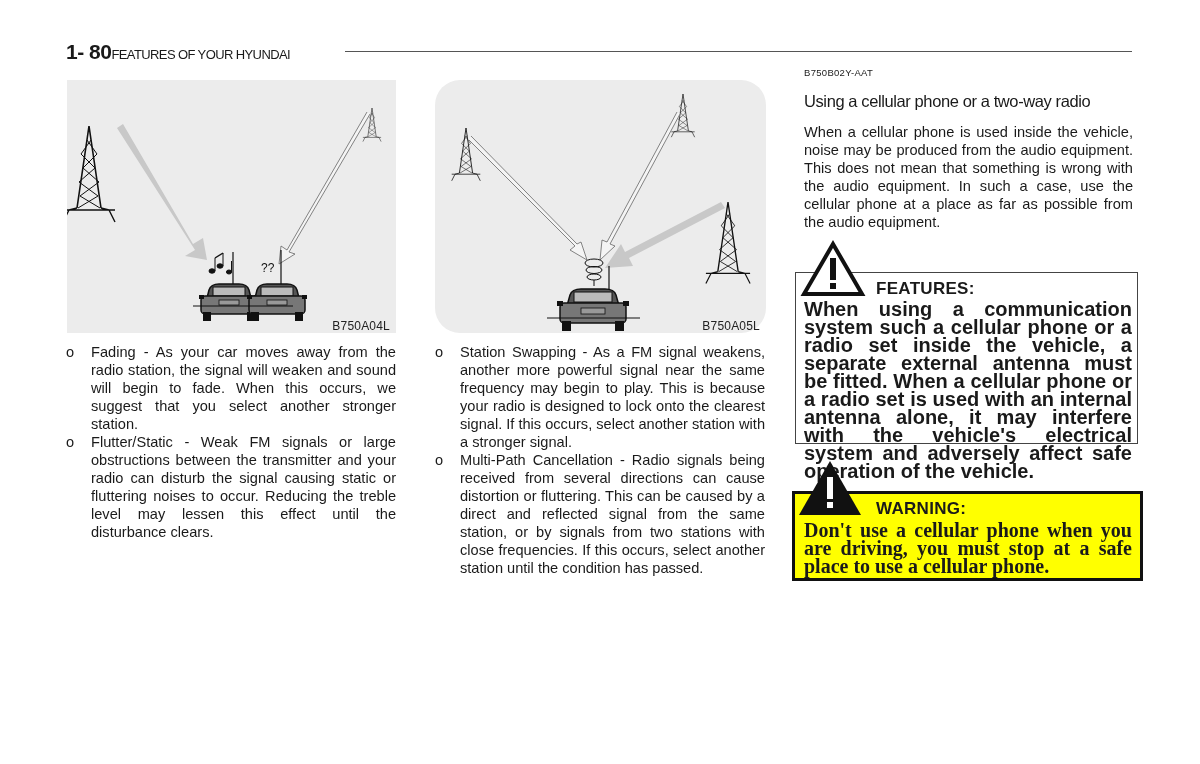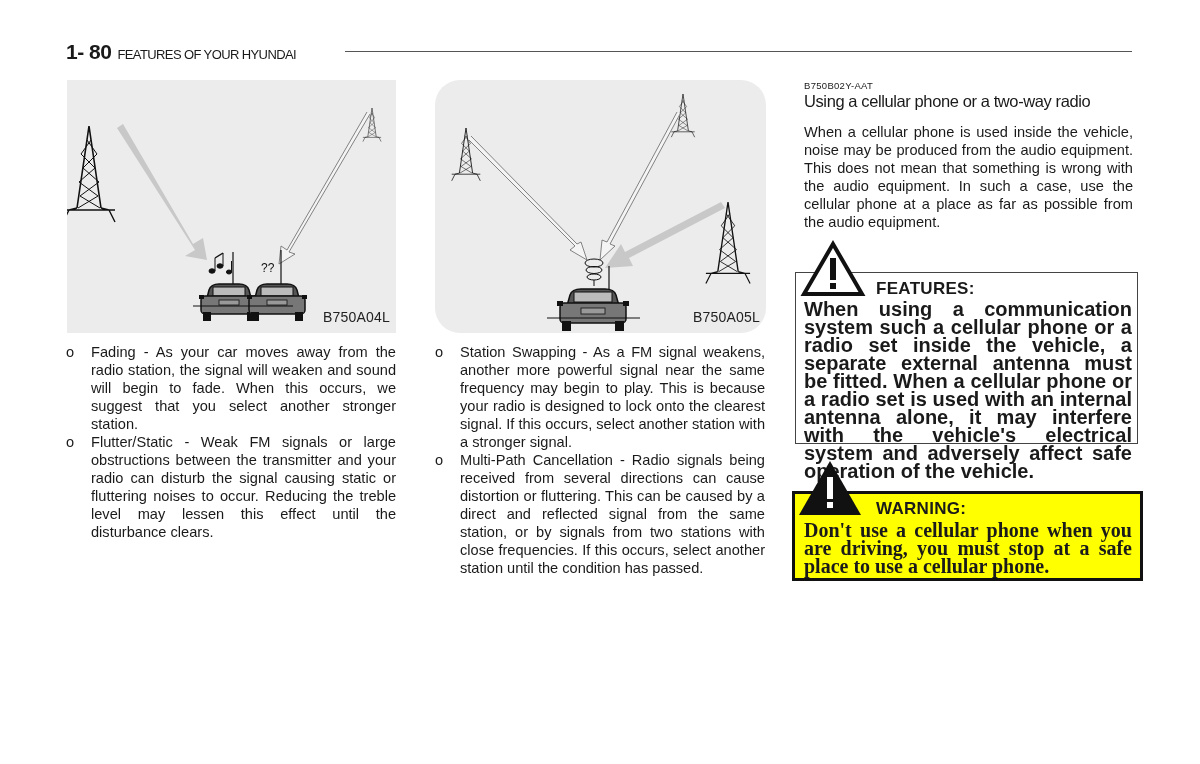--- a/index.html
+++ b/index.html
@@ -1,37 +1,37 @@
 <!DOCTYPE html>
 <html><head>
 <meta charset="utf-8">
 <style>
   html, body { margin:0; padding:0; background:#ffffff; }
   body { width:1200px; height:764px; position:relative; overflow:hidden;
          font-family:"Liberation Sans", sans-serif; color:#1a1a1a; }
 
   .header { position:absolute; left:66px; top:40px; height:24px; display:flex; align-items:baseline;justify-content:center; }
   .page-num { font-size:21px; font-weight:bold; letter-spacing:-0.5px; }
-  .section-title { font-size:13px; margin-left:6px; letter-spacing:-0.6px; }
+  .section-title { font-size:13px; letter-spacing:-0.6px; }
   .header-rule { position:absolute; left:345px; top:51px; width:787px; height:1px; background:#555; }
 
   .figure { position:absolute; background:#ececec; }
   .fig1 { left:67px; top:80px; width:329px; height:253px; }
   .fig2 { left:435px; top:80px; width:331px; height:253px;border-radius:25px; }
   .figure svg { position:absolute; left:0; top:0; width:100%; height:100%; }
-  .fig-code { position:absolute; right:6px; bottom:8px; font-size:14px; color:#222; letter-spacing:0.2px; }
+  .fig-code { position:absolute; right:6px; bottom:0; font-size:12px; color:#222; letter-spacing:0.2px; }
 
   .col { position:absolute; font-size:14.6px; line-height:18px; }
   .col1 { left:66px; top:343px; width:330px; }
   .col2 { left:435px; top:343px; width:330px; }
   .bullet { display:flex; }
   .bullet .mark { width:25px; flex:none; }
   .bullet .txt { flex:1; text-align:justify; }
 
-  .ref-code { position:absolute; left:804px; top:80px; font-size:9.5px; letter-spacing:0.3px; }
+  .ref-code { position:absolute; left:804px; top:67px; font-size:9.5px; letter-spacing:0.3px; }
   .subhead { position:absolute; left:804px; top:92px; font-size:16.5px; font-weight:normal; letter-spacing:-0.4px; }
   .intro { position:absolute; left:804px; top:123px; width:329px; font-size:14.6px; line-height:18px; text-align:justify; }
 
   .caution-box { position:absolute; left:795px; top:272px; width:343px; height:172px;
                  border:1.5px solid #444; box-sizing:border-box; background:#fff; }
   .warning-box { position:absolute; left:792px; top:491px; width:351px; height:90px;
                  border:3px solid #111; box-sizing:border-box; background:#ffff00; }
   .alert-icon { position:absolute; }
   .caution-icon { left:800px; top:240px; width:66px; height:58px; }
   .warning-icon { left:797px; top:459px; width:66px; height:58px; }

